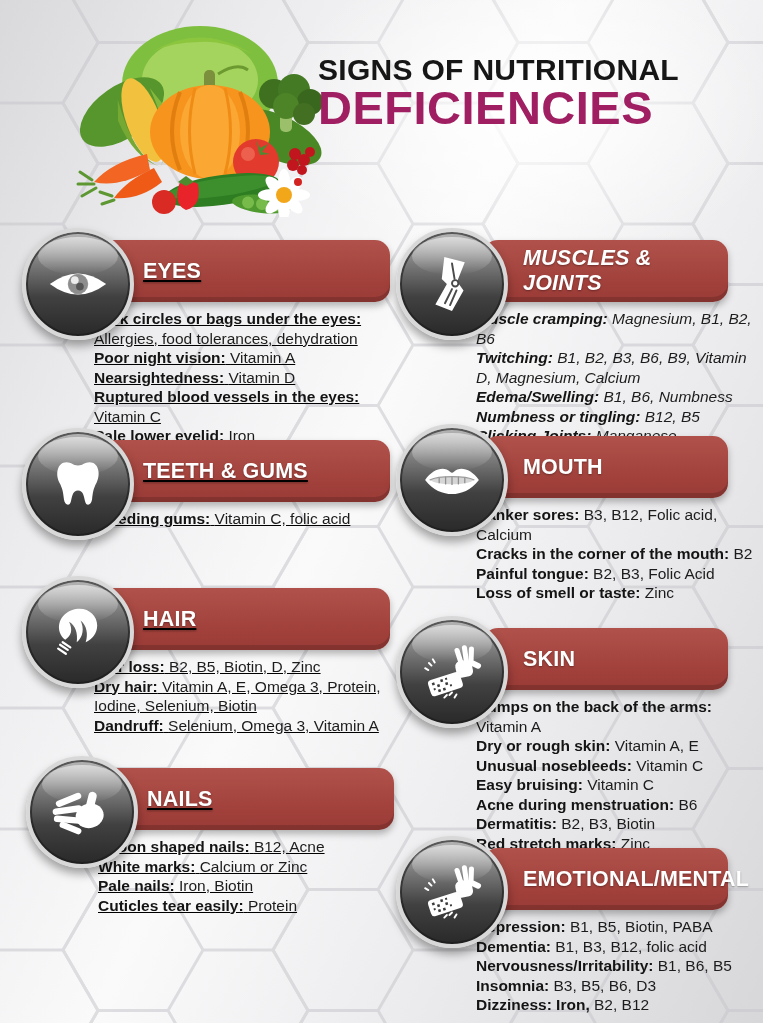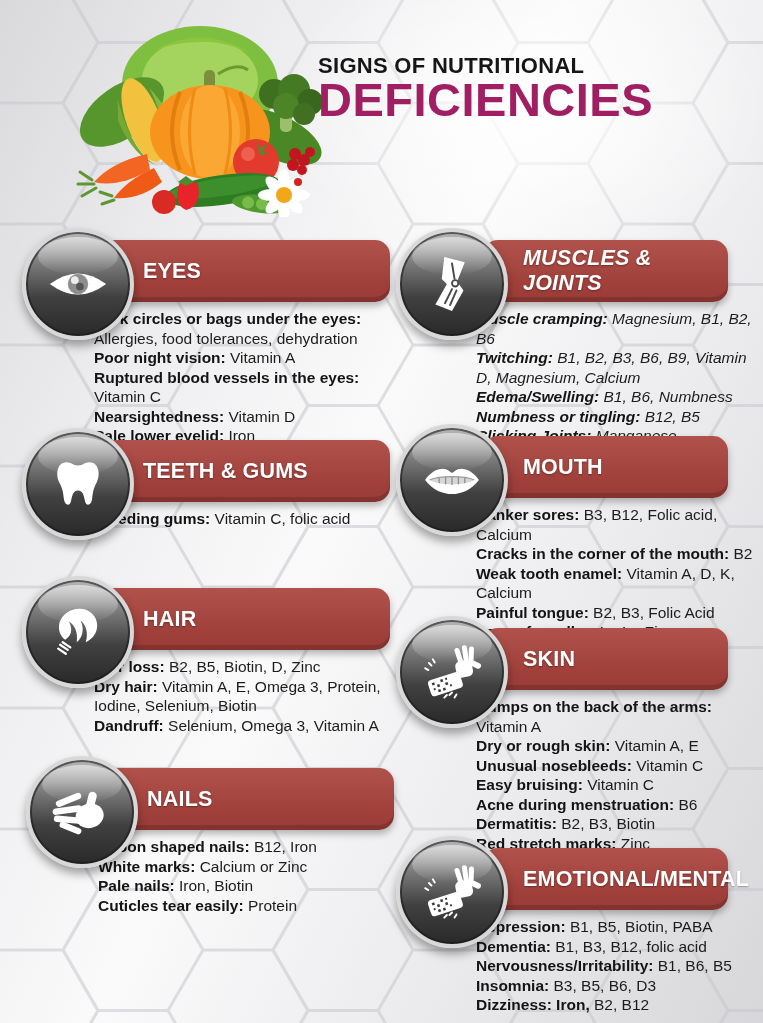--- a/index.html
+++ b/index.html
@@ -9,25 +9,25 @@
     background: linear-gradient(115deg,#d9d9dc 0%, #ececee 22%, #fafafb 46%, #ececee 70%, #d7d7da 100%);
   }
   .hexbg { position:absolute; left:0; top:0; z-index:0; }
   .white-glow {
     position:absolute; left:170px; top:-120px; width:720px; height:460px; z-index:1;
     background: radial-gradient(ellipse closest-side, rgba(255,255,255,.96) 0%, rgba(255,255,255,0) 70%);
   }
   .veg { position:absolute; left:52px; top:12px; z-index:2; }
 
   .title { position:absolute; left:318px; top:54px; z-index:3; line-height:1.08; }
-  .title .l1 { font-size:22px; font-weight:700; color:#161616; letter-spacing:.3px; }
+  .title .l1 { font-size:30px; font-weight:700; color:#161616; letter-spacing:.3px; }
   .title .l2 { font-size:47px; font-weight:700; color:#A01E62; letter-spacing:.5px; margin-top:-3px; }
 
   .sec { position:absolute; z-index:2; }
-  .col-left  { width:378px; }
+  .col-left  { width:378px;text-decoration:underline; }
   .col-right { width:371px; }
 
   .circle {
     position:absolute; top:0; width:104px; height:104px; border-radius:50%;
     background: linear-gradient(180deg,#b7b7b7 0%,#7b7b7b 30%,#414141 62%,#292929 100%);
     border:4px solid #d8d8d8;
     box-shadow: 0 6px 10px rgba(0,0,0,.35), inset 0 0 0 2px rgba(25,25,25,.6);
     z-index:4; display:flex; align-items:center; justify-content:center;
   }
   .circle::before {
@@ -168,22 +168,22 @@
         <circle cx="45" cy="44" r="6" fill="#ececec"></circle>
         <circle cx="53" cy="54" r="6" fill="#555"></circle>
       </svg>
     </div>
     <div class="banner">
         <span>EYES</span>
       </div>
     <div class="items">
       <div class="item"><b>Dark circles or bags under the eyes:</b> <span>Allergies, food tolerances, dehydration</span></div>
       <div class="item"><b>Poor night vision:</b> <span>Vitamin A</span></div>
+      <div class="item"><b>Nearsightedness:</b> <span>Vitamin D</span></div>
       <div class="item"><b>Ruptured blood vessels in the eyes:</b> <span>Vitamin C</span></div>
-      <div class="item"><b>Nearsightedness:</b> <span>Vitamin D</span></div>
       <div class="item"><b>Pale lower eyelid:</b> <span>Iron</span></div>
     </div>
   </section>
 
   <section class="sec col-left" style="left:22px; top:428px;">
     <div class="circle">
       <svg viewBox="0 0 100 100">
         <path fill="#fff" d="M32 16 C18 16 14 34 21 48 C26 57 27 64 28 74 C29 83 37 86 39 77 C41 68 42 60 50 60 C58 60 59 68 61 77 C63 86 71 83 72 74 C73 64 74 57 79 48 C86 34 82 16 68 16 C60 16 58 21 50 21 C42 21 40 16 32 16 Z"></path>
       </svg>
     </div>
@@ -226,21 +226,21 @@
           <rect x="6" y="57" width="44" height="10" rx="5" transform="rotate(5 28 62)"></rect>
           <rect x="14" y="70" width="36" height="10" rx="5" transform="rotate(22 32 75)"></rect>
           <rect x="58" y="18" width="13" height="30" rx="6.5" transform="rotate(14 64 33)"></rect>
         </g>
       </svg>
     </div>
     <div class="banner">
         <span>NAILS</span>
       </div>
     <div class="items">
-      <div class="item"><b>Spoon shaped nails:</b> <span>B12, Iron</span></div>
+      <div class="item"><b>Spoon shaped nails:</b> <span>B12, Acne</span></div>
       <div class="item"><b>White marks:</b> <span>Calcium or Zinc</span></div>
       <div class="item"><b>Pale nails:</b> <span>Iron, Biotin</span></div>
       <div class="item"><b>Cuticles tear easily:</b> <span>Protein</span></div>
     </div>
   </section>
 
   <section class="sec col-right" style="left:392px; top:228px;font-style:italic;">
     <div class="circle">
       <svg viewBox="0 0 100 100">
         <path d="M38 8 L70 16 L58 46 L68 60 L50 92 L24 82 L42 50 L34 42 Z" fill="#fff"></path>
@@ -278,21 +278,20 @@
         </g>
         <path d="M15 50 C30 43 70 43 85 50" stroke="#9a9a9a" stroke-width="2" fill="none"></path>
       </svg>
     </div>
     <div class="banner">
         <span>MOUTH</span>
       </div>
     <div class="items">
       <div class="item"><b>Canker sores:</b> <span>B3, B12, Folic acid, Calcium</span></div>
       <div class="item"><b>Cracks in the corner of the mouth:</b> <span>B2</span></div>
-      <div class="item"><b>Weak tooth enamel:</b> <span>Vitamin A, D, K, Calcium</span></div>
       <div class="item"><b>Painful tongue:</b> <span>B2, B3, Folic Acid</span></div>
       <div class="item"><b>Loss of smell or taste:</b> <span>Zinc</span></div>
     </div>
   </section>
 
   <section class="sec col-right" style="left:392px; top:616px;">
     <div class="circle">
       <svg viewBox="0 0 100 100">
         <g transform="rotate(-18 50 55)">
           <rect x="10" y="52" width="52" height="26" rx="6" fill="#fff"></rect>

